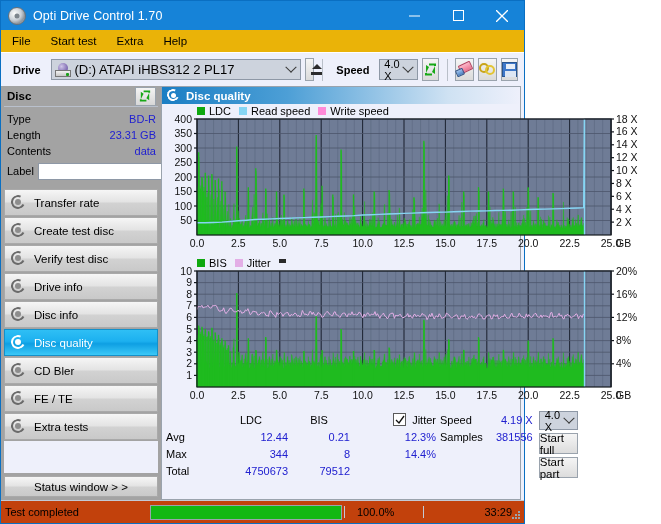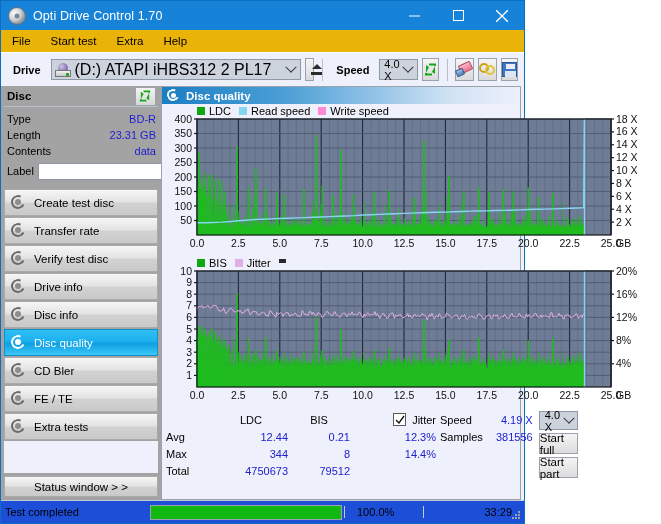--- a/index.html
+++ b/index.html
@@ -79,21 +79,21 @@
     gap: 4px;
   }
   .tb-label { font-weight: bold; font-size: 11px; margin: 0 6px 0 6px; }
   .drive-combo {
     flex: 0 0 auto;
     width: 250px; height: 21px;
     background: #cdd3dd;
     border: 1px solid #8e98a6;
     display: flex; align-items: center;
     box-sizing: border-box;
-    font-size: 16px;
+    font-size: 13px;
   }
   .drive-ico {
     width: 16px; height: 14px; margin: 0 4px 0 3px;
     position: relative; flex: 0 0 auto;
   }
   .drive-ico .body {
     position:absolute; left:0; bottom:0; width:16px; height:7px;
     background: linear-gradient(#f2f2f2,#c8c8c8);
     border:1px solid #777; box-sizing:border-box;
   }
@@ -322,21 +322,21 @@
   .sr-btn {
     height:21px;
     background: linear-gradient(#f5f5f5,#dcdcdc);
     border:1px solid #9aa3ad; box-sizing:border-box;
     display:flex;align-items:center;justify-content:center;
     font-size:11.5px; margin-bottom:3px;
   }
   
   .statusbar {
     height:22px; min-height:22px;
-    background:#1d4ed8;
+    background:#c2410c;
     display:flex; align-items:center;
     border-top:1px solid #c3c9d4;
   }
   .sb-text { width:143px; padding-left:4px; font-size:11px;}
   .sb-progress {
     flex:1 1 auto; height:15px; margin:0 2px;
     border:1px solid #9aa3ad; background:#f2f2f2;
     box-sizing:border-box; position:relative;
   }
   .sb-progress .fill { height:100%; background:#12b812; }
@@ -468,28 +468,28 @@
           </div>
         </div>
       </div>
 
       <div class="navlist">
         <div class="nav-btn">
           <span class="nav-ico">
               <i class="d"></i>
               <i class="c"></i>
             </span>
-          <span>Create test disc</span>
+          <span>Transfer rate</span>
         </div>
         <div class="nav-btn">
           <span class="nav-ico">
               <i class="d"></i>
               <i class="c"></i>
             </span>
-          <span>Transfer rate</span>
+          <span>Create test disc</span>
         </div>
         <div class="nav-btn">
           <span class="nav-ico">
               <i class="d"></i>
               <i class="c"></i>
             </span>
           <span>Verify test disc</span>
         </div>
         <div class="nav-btn">
           <span class="nav-ico">

